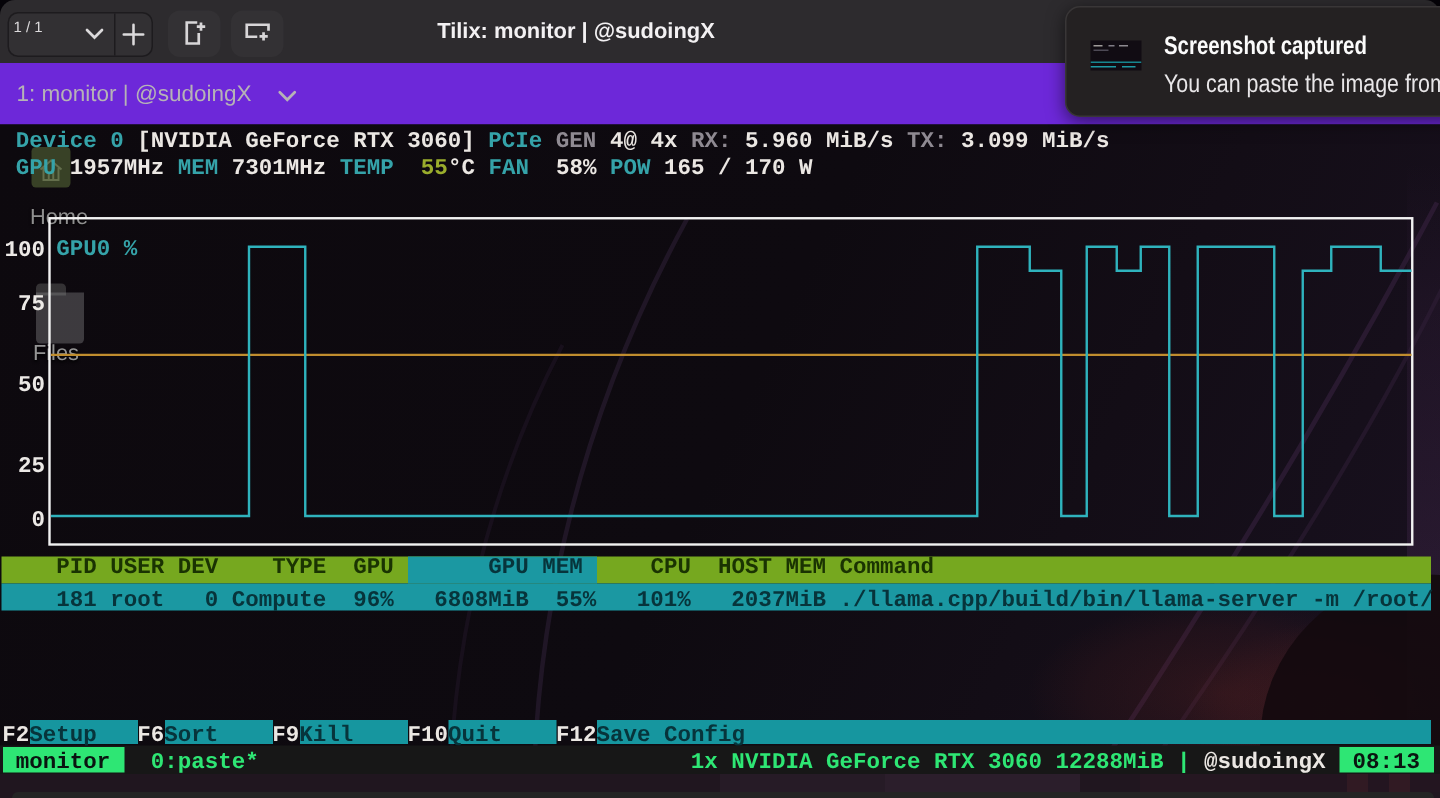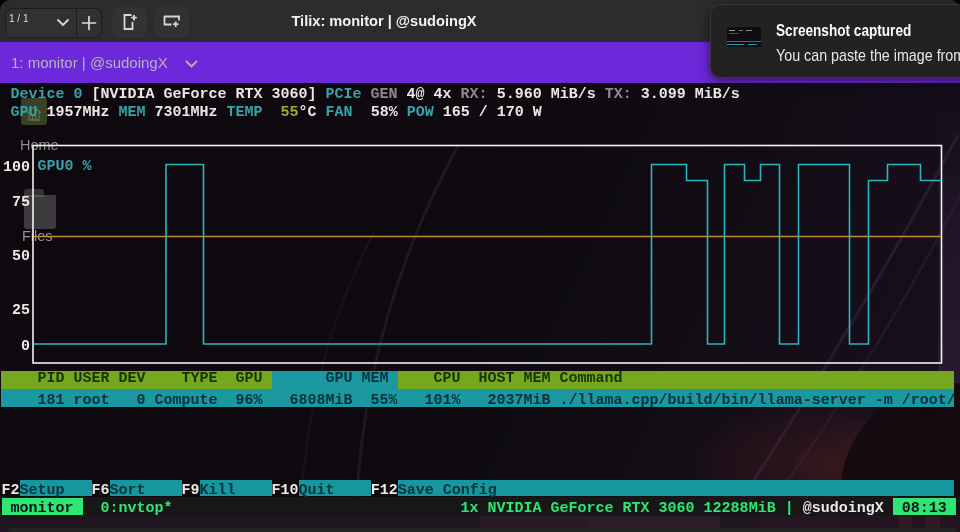--- a/index.html
+++ b/index.html
@@ -112,21 +112,21 @@
     <div class="abs" style="left:19.5px;top:396.5px;width:72px;height:16.5px;background:#16969f;"></div>
     <div class="abs" style="left:109.5px;top:396.5px;width:72px;height:16.5px;background:#16969f;"></div>
     <div class="abs" style="left:199.5px;top:396.5px;width:72px;height:16.5px;background:#16969f;"></div>
     <div class="abs" style="left:298.5px;top:396.5px;width:72px;height:16.5px;background:#16969f;"></div>
     <div class="abs" style="left:397.5px;top:396.5px;width:556.5px;height:16.5px;background:#16969f;"></div>
     <pre class="t" style="top:396px;"><span class="wh">F2</span><span class="kt">Setup   </span><span class="wh">F6</span><span class="kt">Sort    </span><span class="wh">F9</span><span class="kt">Kill    </span><span class="wh">F10</span><span class="kt">Quit    </span><span class="wh">F12</span><span class="kt">Save Config </span></pre>
 
     <div class="abs" style="left:0;top:414px;width:960px;height:18.5px;background:#171717;"></div>
     <div class="abs" style="left:2px;top:414.5px;width:81px;height:17.5px;background:#2ee674;"></div>
     <div class="abs" style="left:892.5px;top:414.5px;width:63px;height:17.5px;background:#2ee674;"></div>
-    <pre class="t" style="top:414px;"><span class="bk"> monitor </span><span class="gn">  0:nvtop*</span><span class="gn">                                1x NVIDIA GeForce RTX 3060 12288MiB | </span><span class="wh">@sudoingX</span><span class="gn"> </span><span class="bk"> 08:13 </span></pre>
+    <pre class="t" style="top:414px;"><span class="bk"> monitor </span><span class="gn">  0:paste*</span><span class="gn">                                1x NVIDIA GeForce RTX 3060 12288MiB | </span><span class="wh">@sudoingX</span><span class="gn"> </span><span class="bk"> 08:13 </span></pre>
   </div>
 
   <div class="abs" style="left:0;top:515.5px;width:960px;height:16.5px;background:#20161f;"></div>
   <div class="abs" style="left:480px;top:515.5px;width:110px;height:12px;background:#261b26;"></div>
   <div class="abs" style="left:590px;top:515.5px;width:130px;height:12px;background:#2b1e2b;"></div>
   <div class="abs" style="left:760px;top:515.5px;width:80px;height:12px;background:#251721;"></div>
   <div class="abs" style="left:840px;top:515.5px;width:120px;height:12px;background:#231520;"></div>
   <div class="abs" style="left:898px;top:515.5px;width:14px;height:12px;background:#311a23;"></div>
   <div class="abs" style="left:926px;top:515.5px;width:14px;height:12px;background:#311a23;"></div>
   <div class="abs" style="left:8px;top:527.5px;width:948px;height:4.5px;background:#242424;border-radius:7px 7px 0 0;"></div>

